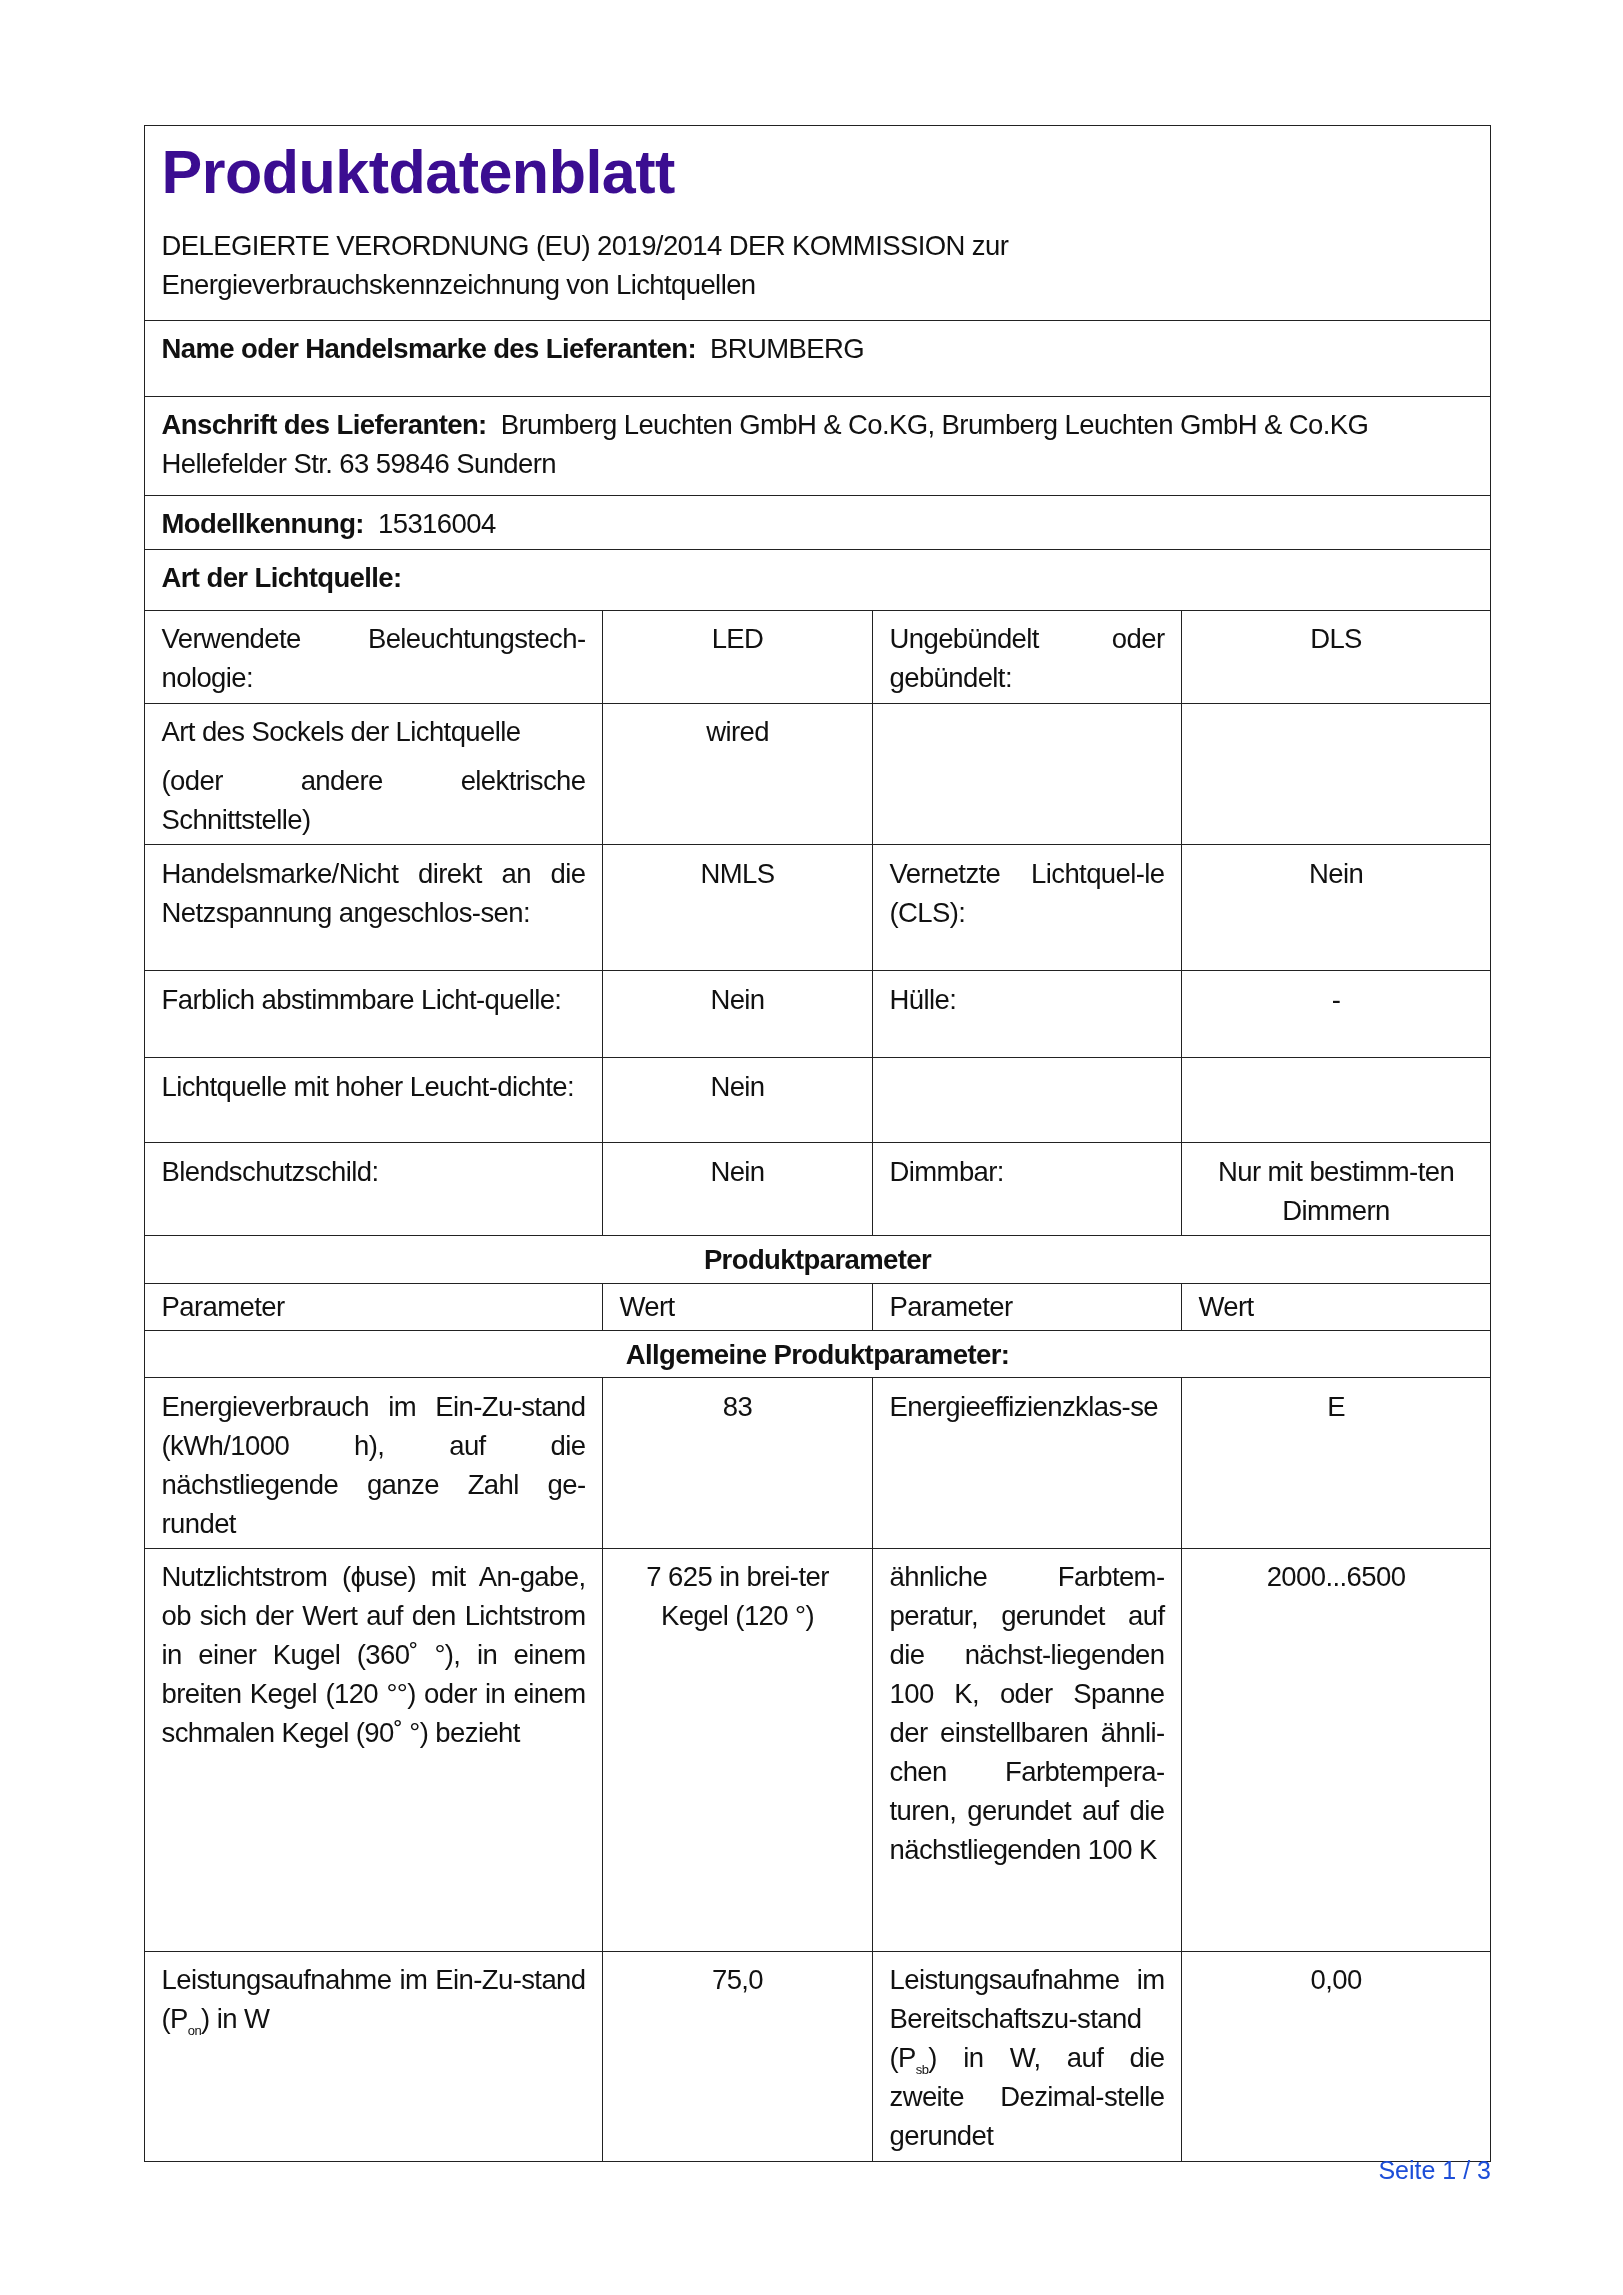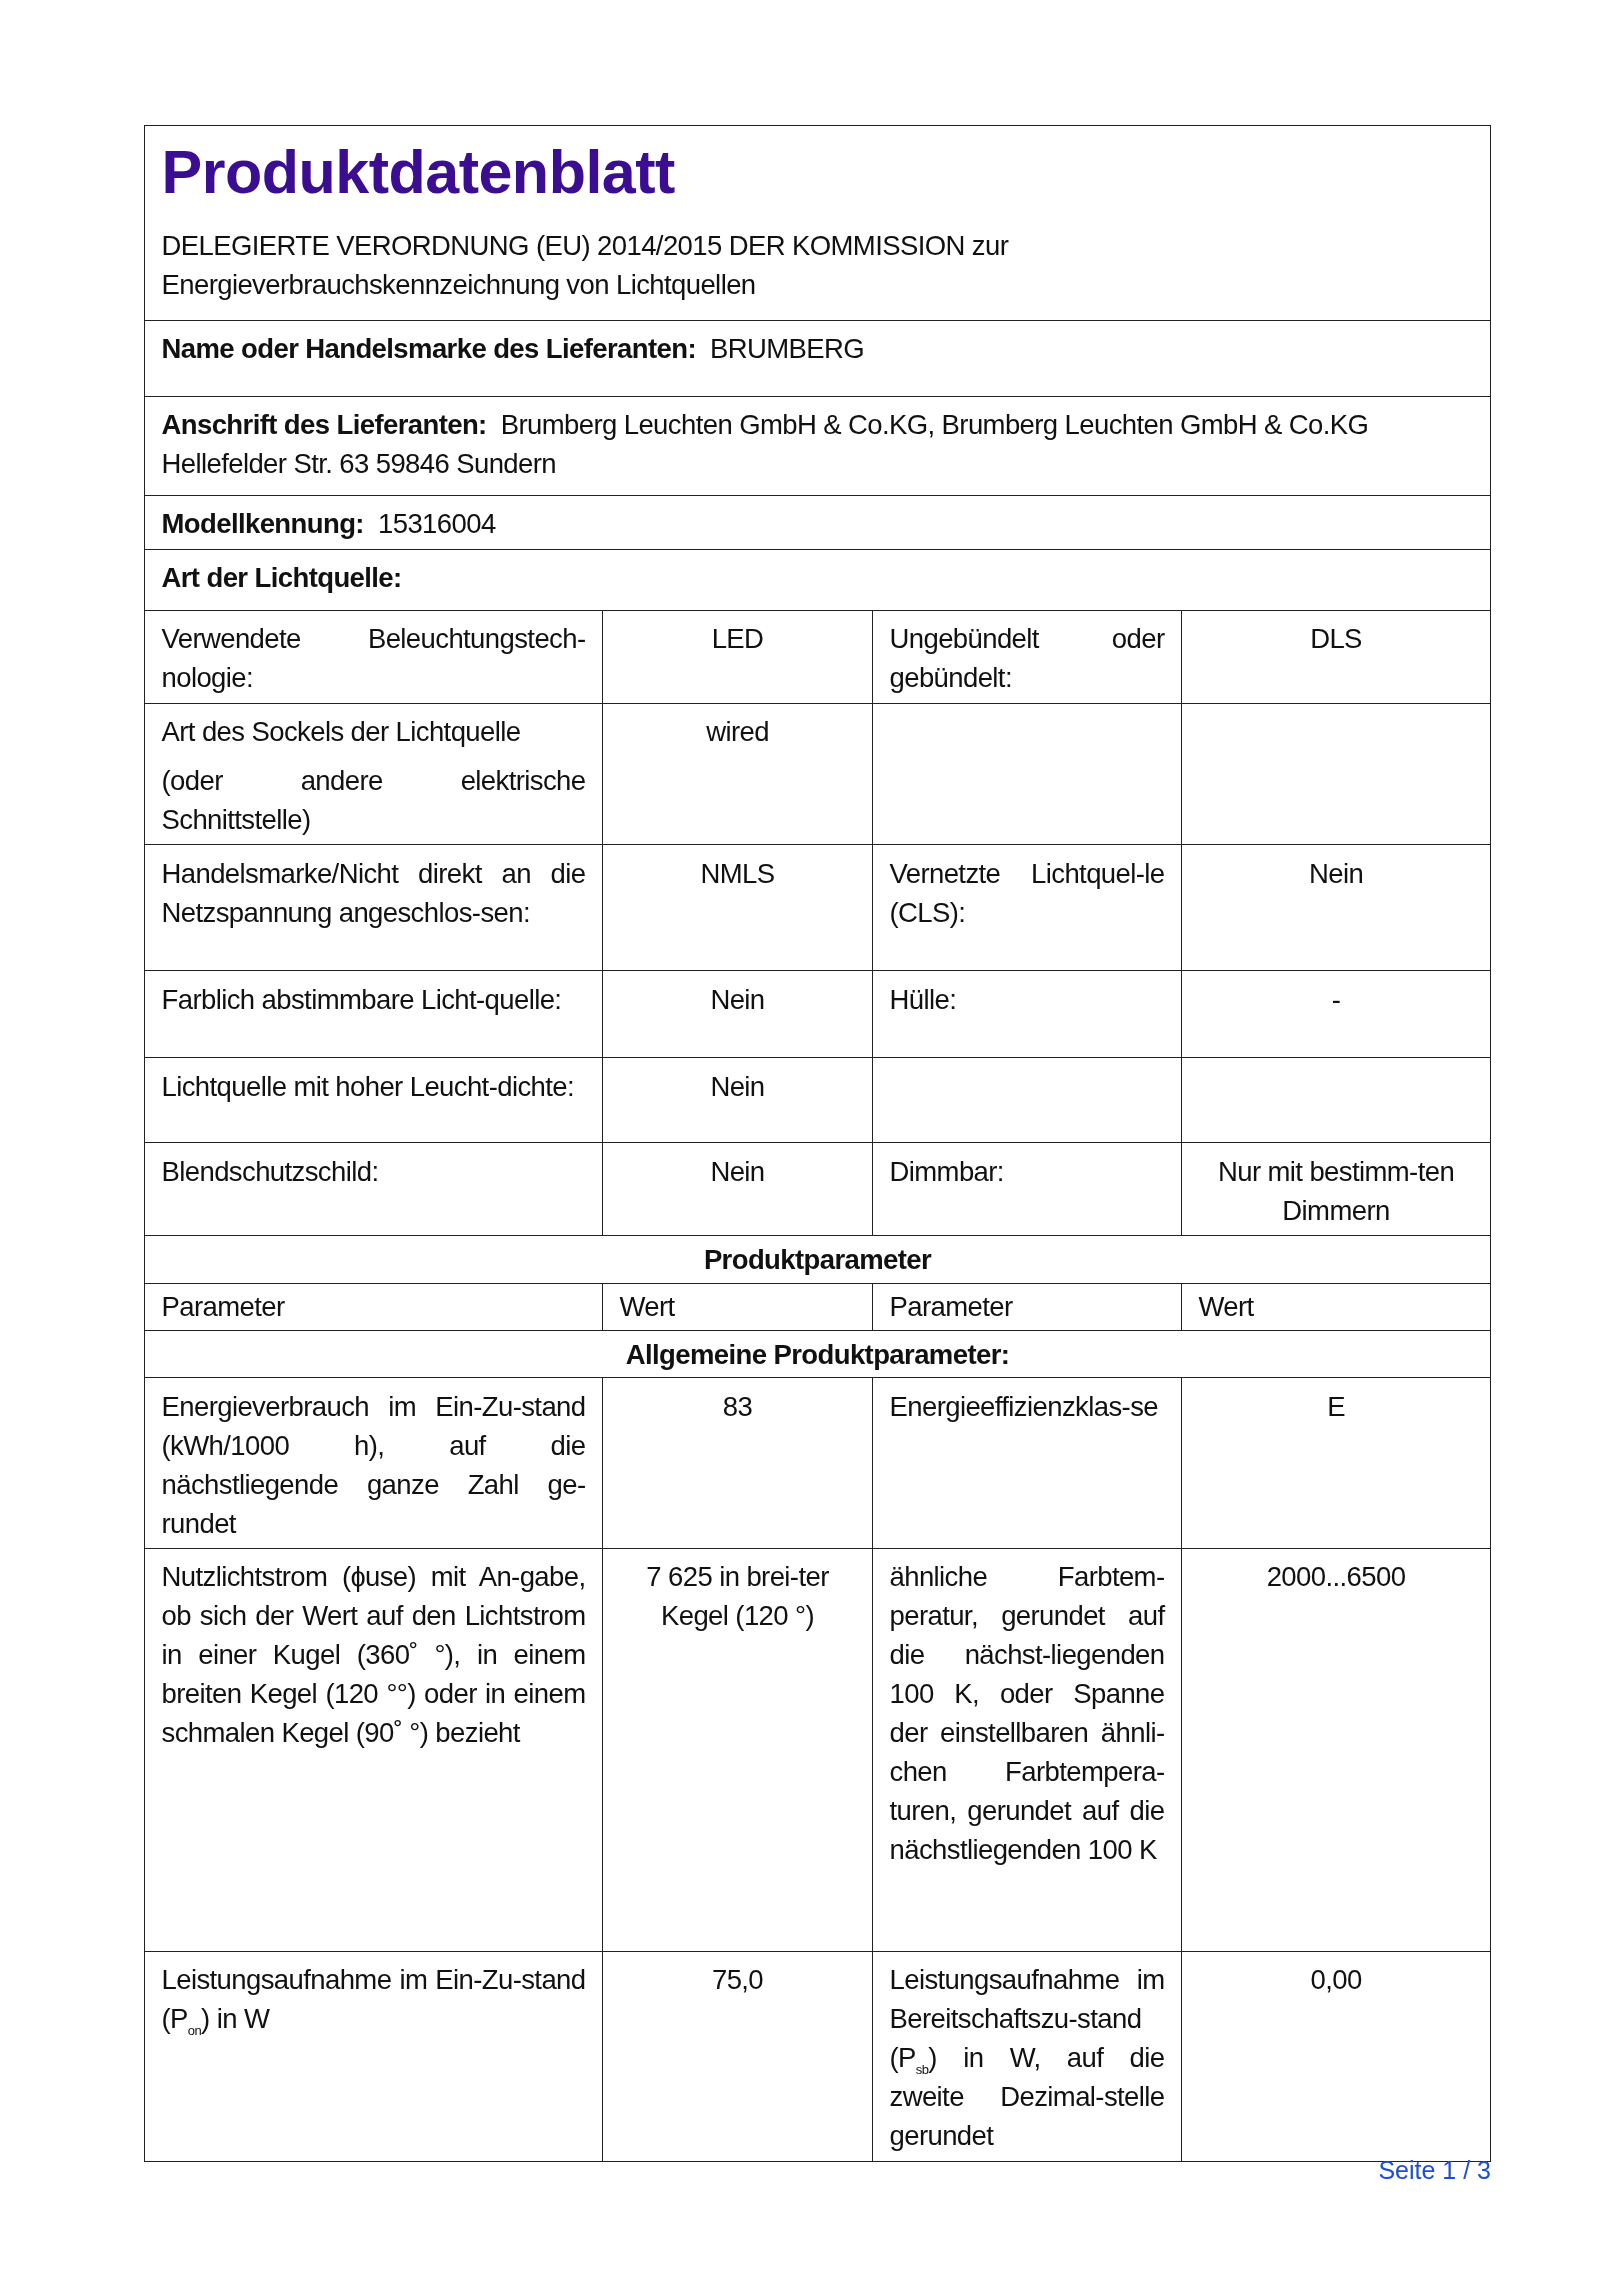--- a/index.html
+++ b/index.html
@@ -28,21 +28,21 @@
     <col style="width:458px">
         <col style="width:270px">
         <col style="width:309px">
         <col style="width:309px">
   </colgroup>
 
   <tbody>
         <tr style="height:195px">
     <td colspan="4">
       <div class="title">Produktdatenblatt</div>
-      <div class="subtitle">DELEGIERTE VERORDNUNG (EU) 2014/2015 DER KOMMISSION zur</div>
+      <div class="subtitle">DELEGIERTE VERORDNUNG (EU) 2019/2014 DER KOMMISSION zur</div>
       <div class="subtitle">Energieverbrauchskennzeichnung von Lichtquellen</div>
     </td>
   </tr>
 
   <tr style="height:76px">
     <td colspan="4">
       <span class="b">Name oder Handelsmarke des Lieferanten:</span>&nbsp;
       <span>BRUMBERG</span>
     </td>
   </tr>

